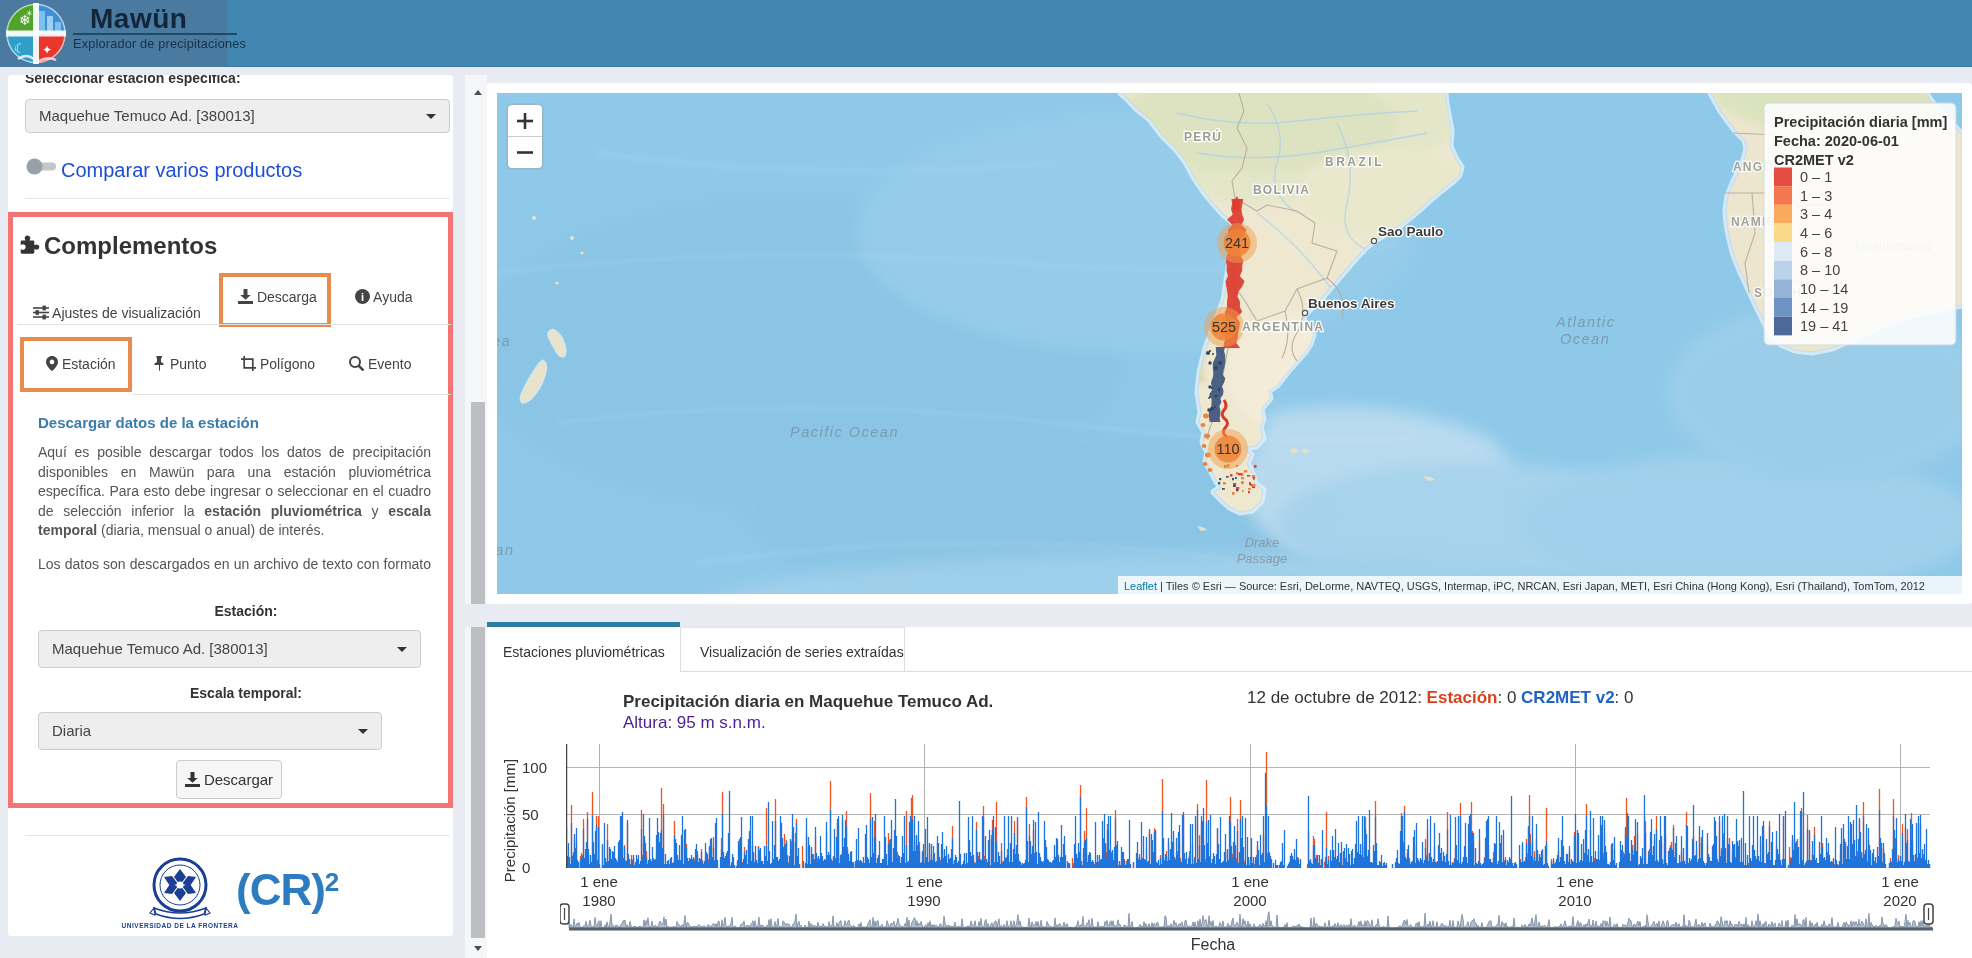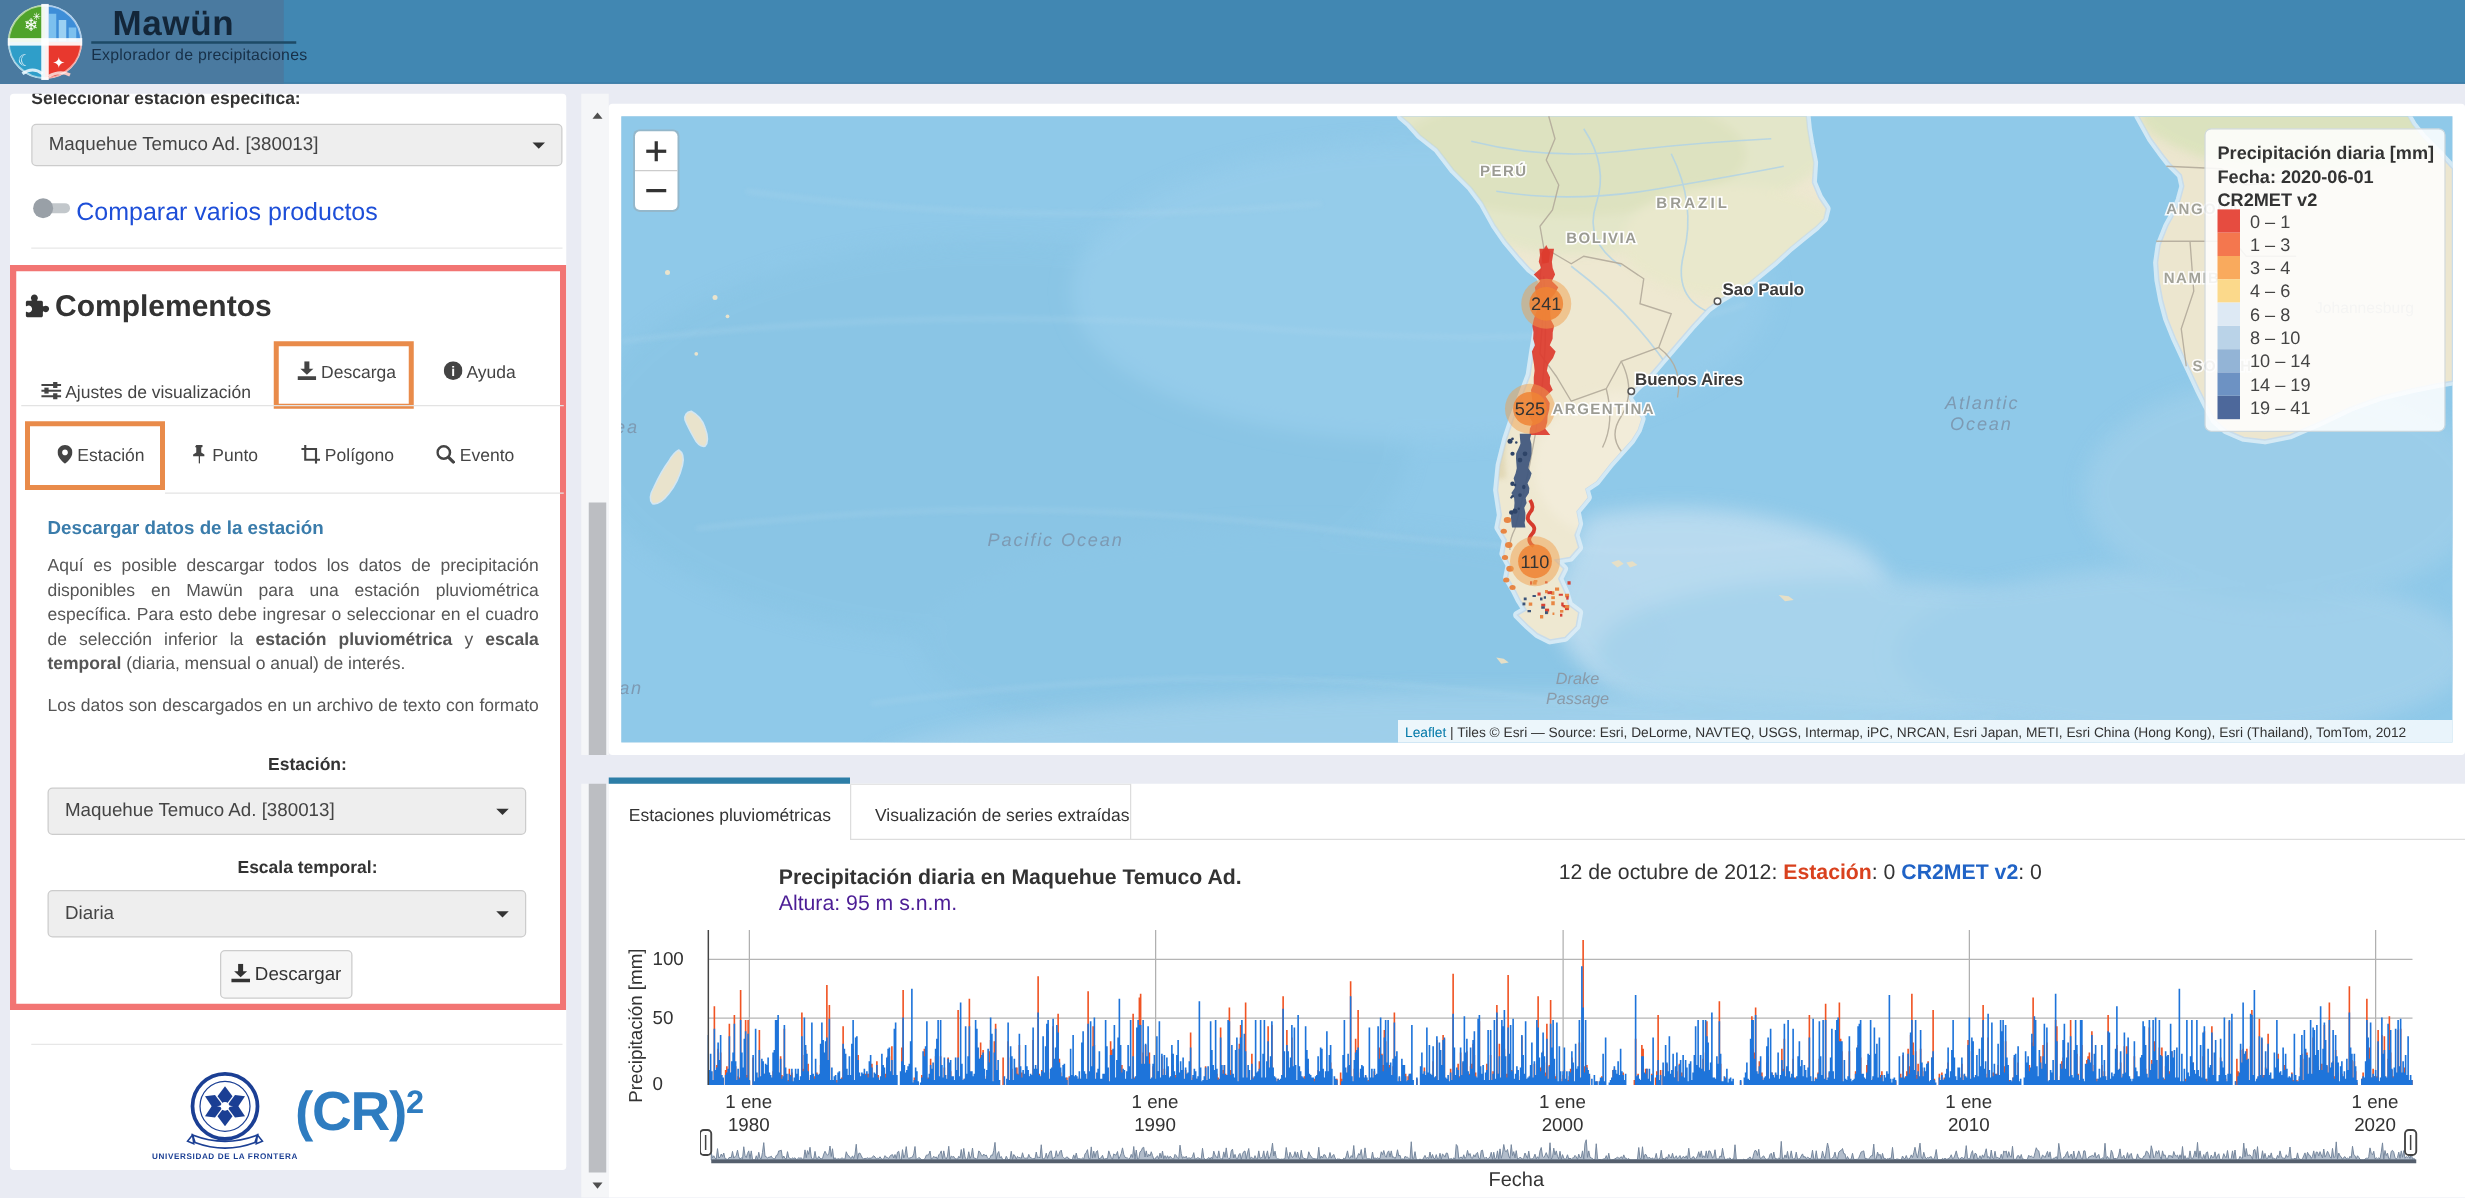--- a/index.html
+++ b/index.html
@@ -169,21 +169,21 @@
       <div class="jline">de selección inferior la <b>estación pluviométrica</b> y <b>escala</b></div>
       <div><b>temporal</b> (diaria, mensual o anual) de interés.</div>
     </div>
     <div class="para" style="top:338px;">
       <div class="jline">Los datos son descargados en un archivo de texto con formato</div>
     </div>
 
     <div class="centerlbl" style="top:386px;">Estación:</div>
     <div class="selectbox" style="left:25px;top:413px;width:383px;height:38px;line-height:36px;">Maquehue Temuco Ad. [380013]<span class="caret" style="top:16px;"></span></div>
     <div class="centerlbl" style="top:468px;">Escala temporal:</div>
-    <div class="selectbox" style="left:25px;top:495px;width:383px;height:38px;line-height:36px;">Diaria<span class="caret" style="top:16px;"></span></div>
+    <div class="selectbox" style="left:25px;top:495px;width:344px;height:38px;line-height:36px;">Diaria<span class="caret" style="top:16px;"></span></div>
     <div id="dlbtn">
       <svg class="icn" width="15" height="15" viewBox="0 0 15 15" style="margin-right:4px;">
         <path fill="#333" d="M5.5 0h4v6h3.2L7.5 10.8 2.3 6h3.2zM0 12h15v3H0z"></path>
       </svg>Descargar</div>
   </div>
 
   <div class="hr" style="left:17px;top:760px;width:425px;"></div>
 
   <svg class="abs" style="left:132px;top:781px" width="80" height="74" viewBox="0 0 80 74">
     <circle cx="40" cy="29" r="26" fill="#fff" stroke="#1b3f94" stroke-width="3"></circle>

